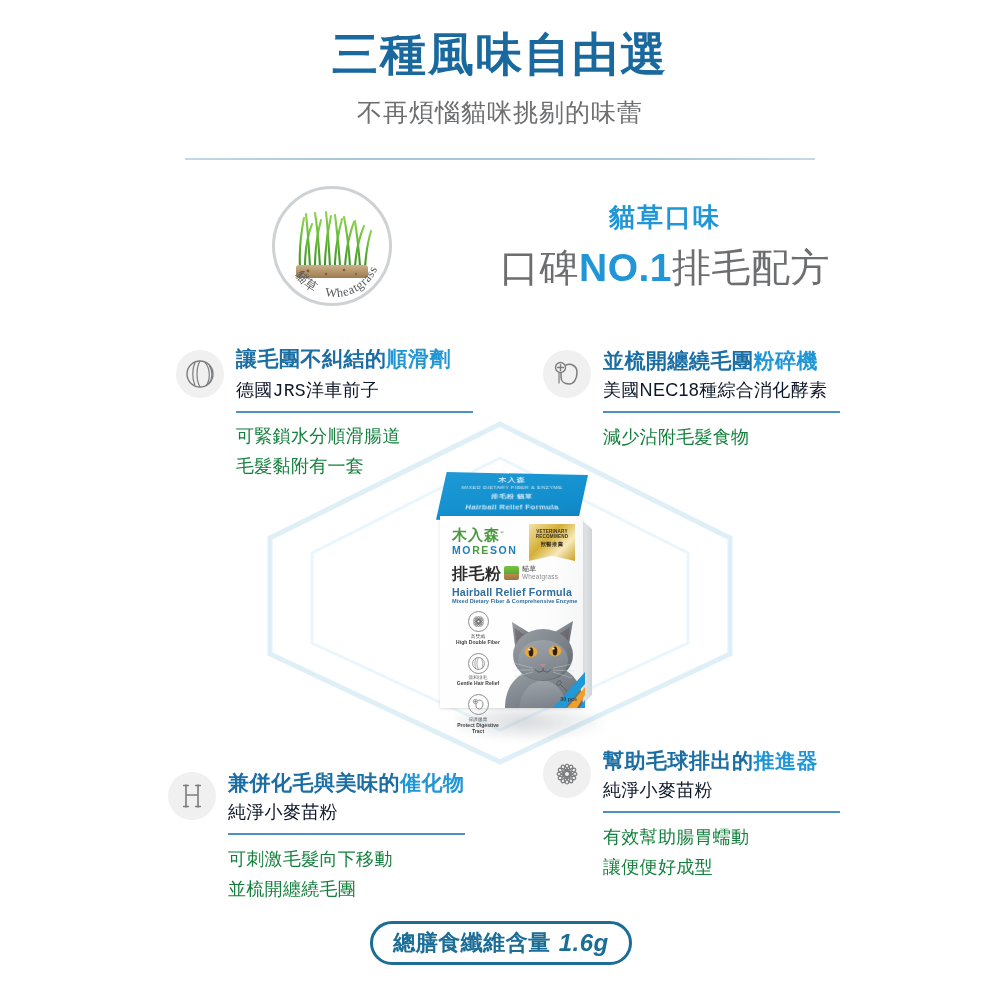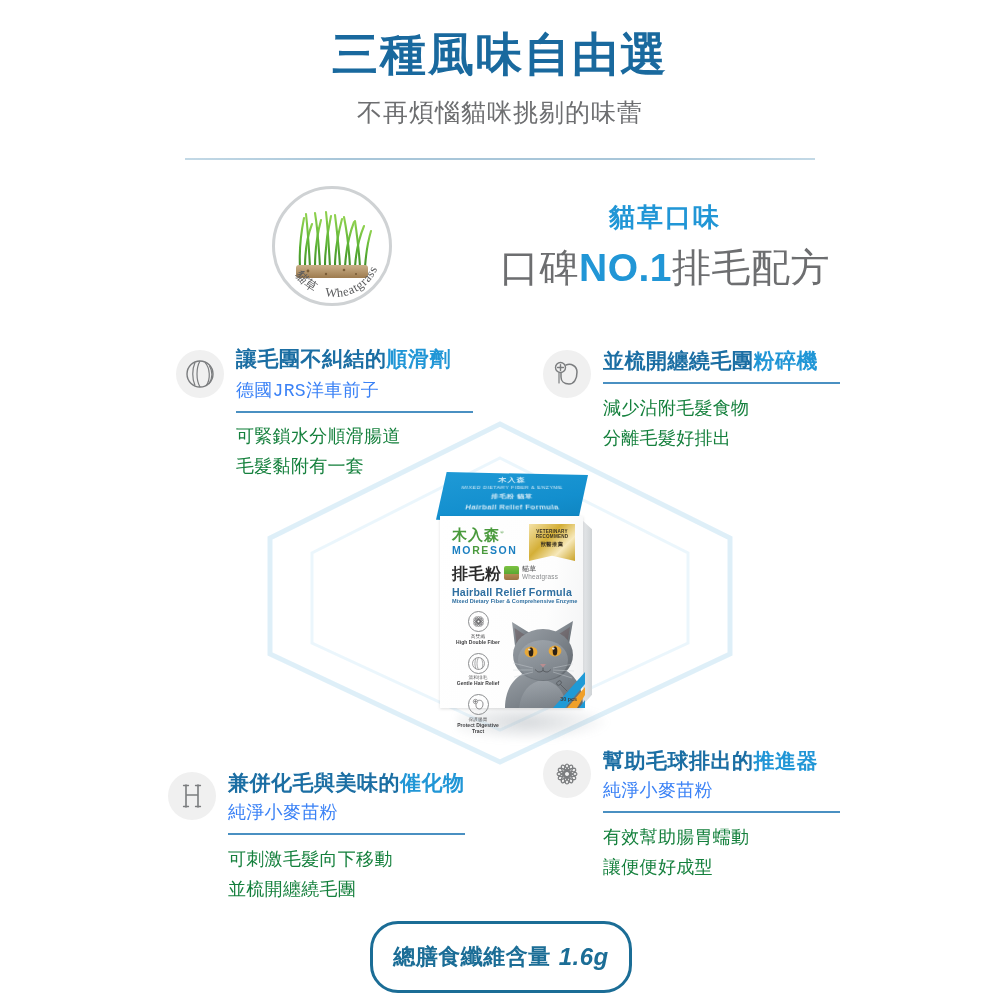--- a/index.html
+++ b/index.html
@@ -131,21 +131,21 @@
     font-size: 21px; font-weight: bold;
     color: #1b6ea3;
     letter-spacing: 0.5px;
     line-height: 1.2;
     white-space: nowrap;
   }
   .feat-title .hl { color: #2196d6; }
   .feat-sub {
     margin-top: 5px;
     font-size: 18px;
-    color: #3b82f6;
+    color: #0f172a;
     letter-spacing: 0.3px;
     white-space: nowrap;
   }
   .feat-divider {
     margin-top: 9px;
     width: 237px; height: 2px;
     background: #4a90c2;
   }
   .feat-detail {
     margin-top: 11px;
@@ -289,21 +289,21 @@
   }
   .spoon {
     position: absolute; right: 14px; bottom: 15px;
     width: 14px; height: 14px;
   }
 
   
   .pill {
     position: absolute;
     left: 370px; top: 921px;
-    width: 262px; height: 72px;
+    width: 262px; height: 44px;
     border: 3px solid #1b6d96;
     border-radius: 28px;
     display: flex; align-items: center; justify-content: center;
     background: #ffffff;
   }
   .pill-text {
     font-size: 22px; font-weight: bold;
     color: #1b6d96; letter-spacing: 0.5px;
   }
   .pill-amt {
@@ -407,23 +407,23 @@
       <svg width="30" height="30" viewBox="0 0 30 30">
         <path d="M14 6 C19 4 25 7 25 13 C25 20 22 25 17 25 C12 25 9 22 9 18 L9 11" fill="none" stroke="#7b7d7f" stroke-width="1.5" stroke-linecap="round"></path>
         <path d="M9 11 C9 9 10 7.6 11.6 7" fill="none" stroke="#7b7d7f" stroke-width="1.5" stroke-linecap="round"></path>
         <path d="M7 24 L7 14" fill="none" stroke="#7b7d7f" stroke-width="1.2" stroke-linecap="round"></path>
         <circle cx="8.5" cy="8.5" r="5" fill="#f0f0f0" stroke="#7b7d7f" stroke-width="1.4"></circle>
         <path d="M8.5 5.6 L8.5 11.4 M5.6 8.5 L11.4 8.5" stroke="#7b7d7f" stroke-width="1.4" stroke-linecap="round"></path>
       </svg>
     </div>
     <div class="feat-body">
       <div class="feat-title"><span>並梳開纏繞毛團</span><span class="hl">粉碎機</span></div>
+      <div class="feat-sub">美國NEC18種綜合消化酵素</div>
       <div class="feat-divider"></div>
       <div class="feat-detail">減少沾附毛髮食物</div>
-      <div class="feat-detail" style="margin-top:2px">分離毛髮好排出</div>
     </div>
   </div>
 
   <div class="feature feat-bl">
     <div class="feat-icon">
       <svg width="30" height="30" viewBox="0 0 30 30">
         <path d="M9 4 L9 26 M21 4 L21 26 M9 14 L21 14" fill="none" stroke="#7b7d7f" stroke-width="1.6" stroke-linecap="round"></path>
         <path d="M6.5 4.5 L11.5 4.5 M18.5 4.5 L23.5 4.5" stroke="#7b7d7f" stroke-width="1.3" stroke-linecap="round"></path>
         <path d="M6.5 25.5 L11.5 25.5 M18.5 25.5 L23.5 25.5" stroke="#7b7d7f" stroke-width="1.3" stroke-linecap="round"></path>
       </svg>

